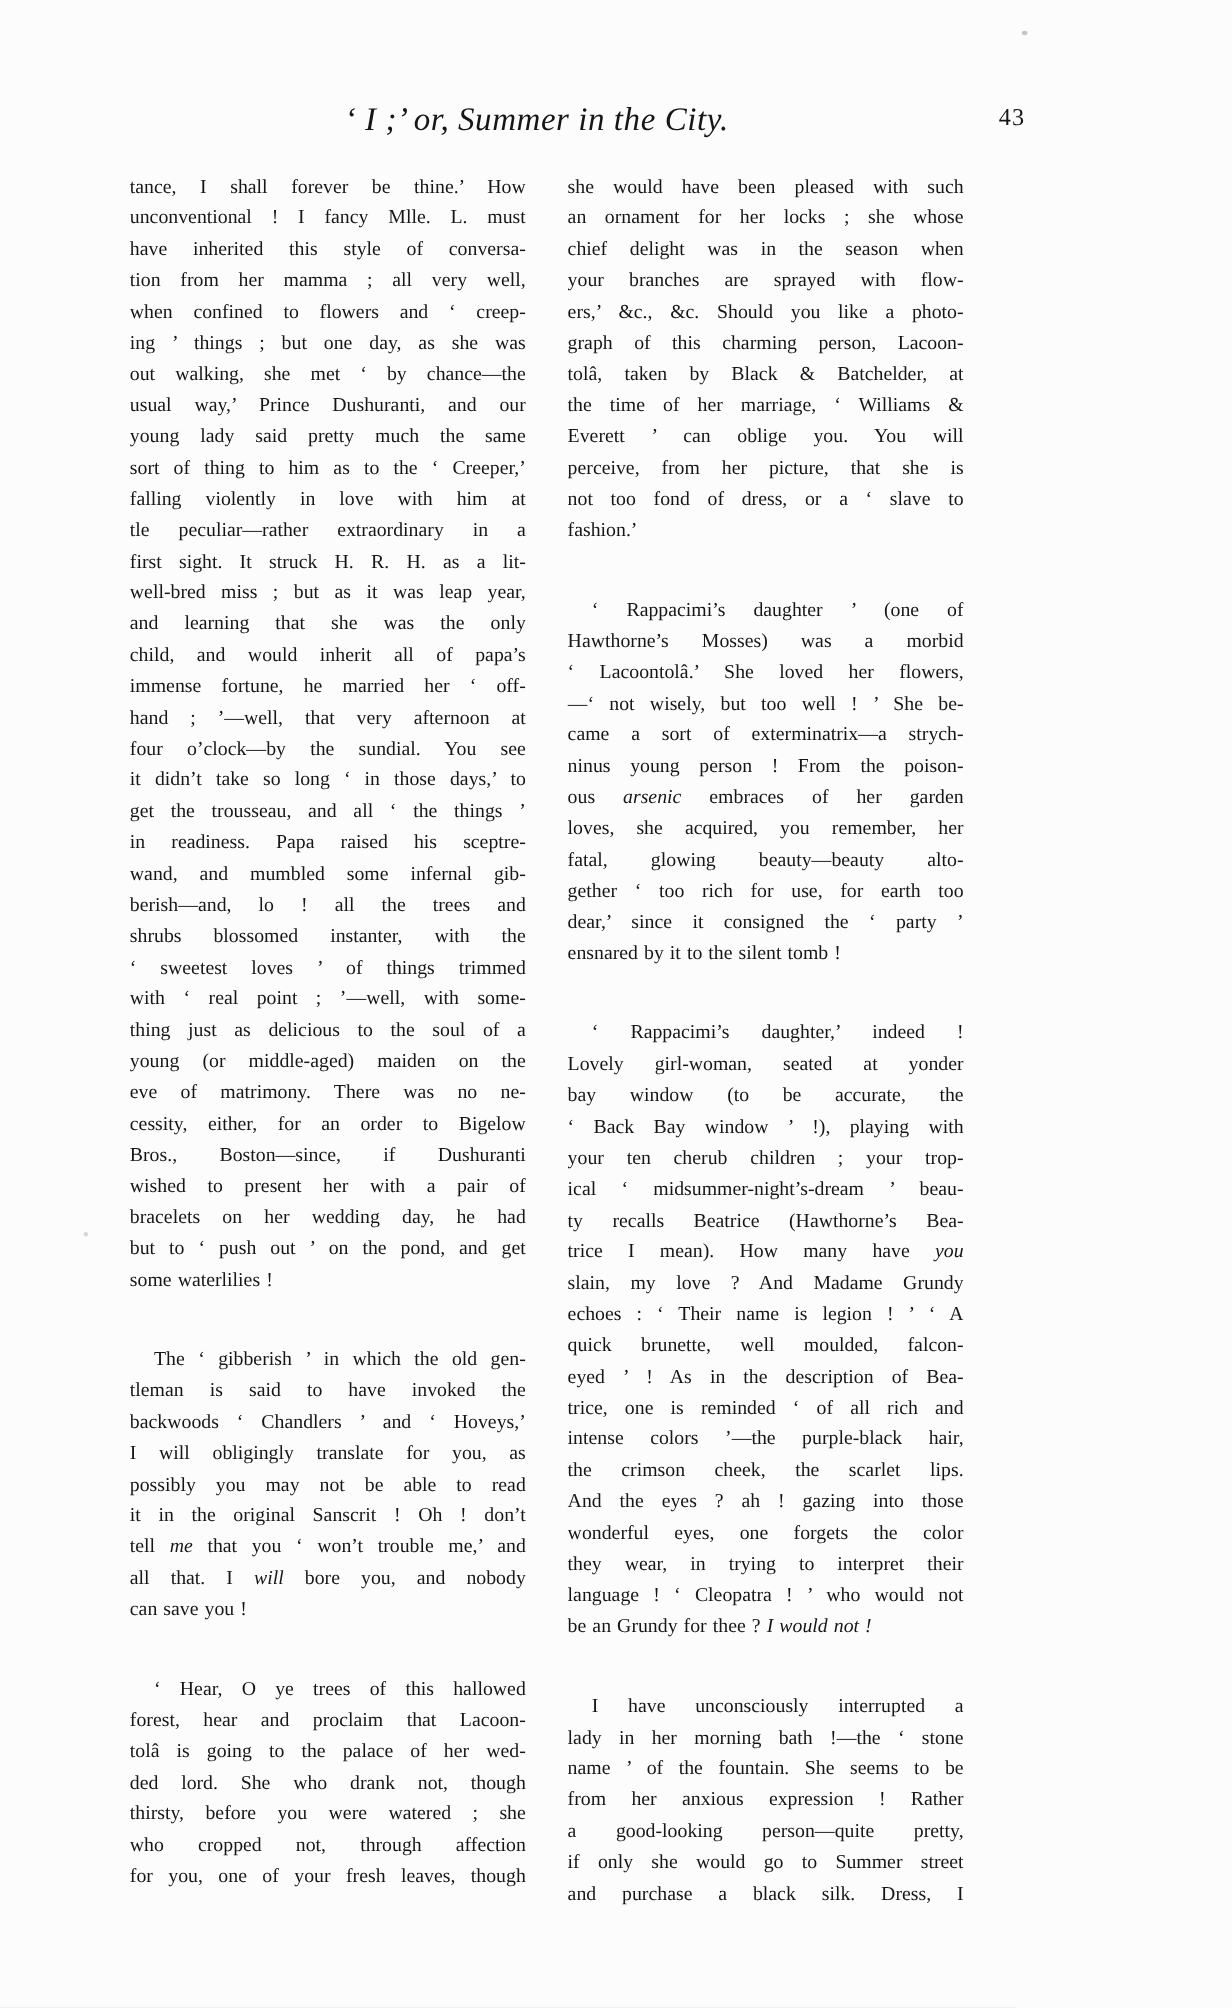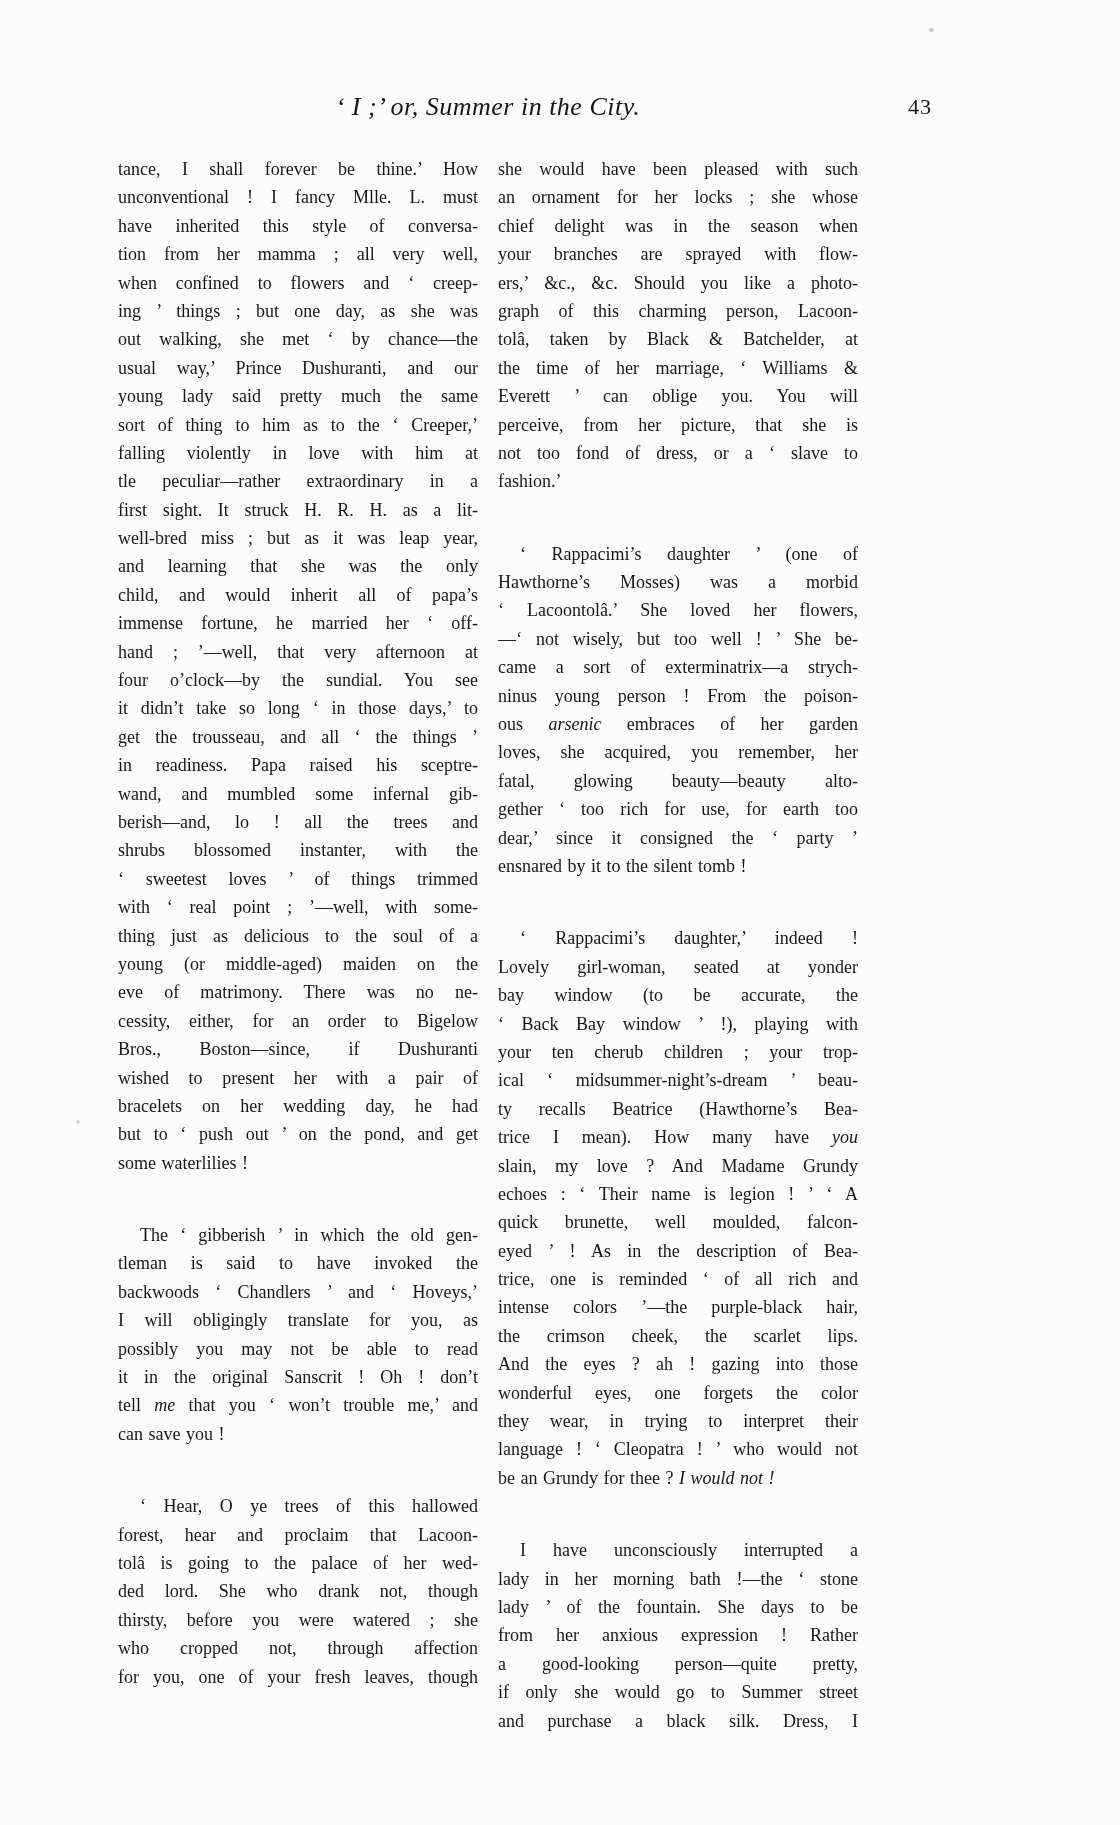--- a/index.html
+++ b/index.html
@@ -18,38 +18,38 @@
   }
   .page-header {
     position: absolute;
     left: 118px;
     top: 92px;
     width: 740px;
     text-align: center;
   }
   .running-title {
     font-style: italic;
-    font-size: 26px;
+    font-size: 30px;
     letter-spacing: 0.5px;
     white-space: nowrap;
     text-align: right;
   }
   .page-number {
     position: absolute;
     left: 908px;
     top: 94px;
     font-size: 22px;
     letter-spacing: 1px;
   }
   .columns {
     position: absolute;
     left: 118px;
     top: 155px;
     display: flex;
-    gap: 20px;
+    gap: 38px;
   }
   .col {
     width: 360px;
   }
   .line {
     font-size: 18px;
     line-height: 28.4px;
     height: 28.4px;
     overflow: hidden;
     text-align: justify;
@@ -125,20 +125,21 @@
         <div class="line"><span>bracelets on her wedding day, he had</span></div>
         <div class="line"><span>but to ‘ push out ’ on the pond, and get</span></div>
         <div class="line end"><span>some waterlilies !</span></div>
         <div class="line indent"><span>The ‘ gibberish ’ in which the old gen-</span></div>
         <div class="line"><span>tleman is said to have invoked the</span></div>
         <div class="line"><span>backwoods ‘ Chandlers ’ and ‘ Hoveys,’</span></div>
         <div class="line"><span>I will obligingly translate for you, as</span></div>
         <div class="line"><span>possibly you may not be able to read</span></div>
         <div class="line"><span>it in the original Sanscrit !  Oh ! don’t</span></div>
         <div class="line"><span>tell </span><span class="it">me</span><span> that you ‘ won’t trouble me,’ and</span></div>
+        <div class="line"><span>all that.  I </span><span class="it">will</span><span> bore you, and nobody</span></div>
         <div class="line end"><span>can save you !</span></div>
         <div class="line indent"><span>‘ Hear, O ye trees of this hallowed</span></div>
         <div class="line"><span>forest, hear and proclaim that Lacoon-</span></div>
         <div class="line"><span>tolâ is going to the palace of her wed-</span></div>
         <div class="line"><span>ded lord.  She who drank not, though</span></div>
         <div class="line"><span>thirsty, before you were watered ; she</span></div>
         <div class="line"><span>who cropped not, through affection</span></div>
         <div class="line"><span>for you, one of your fresh leaves, though</span></div>
       </div>
     <div class="col" id="col-right">
@@ -181,20 +182,20 @@
         <div class="line"><span>trice, one is reminded ‘ of all rich and</span></div>
         <div class="line"><span>intense colors ’—the purple-black hair,</span></div>
         <div class="line"><span>the crimson cheek, the scarlet lips.</span></div>
         <div class="line"><span>And the eyes ?  ah !  gazing into those</span></div>
         <div class="line"><span>wonderful eyes, one forgets the color</span></div>
         <div class="line"><span>they wear, in trying to interpret their</span></div>
         <div class="line"><span>language !  ‘ Cleopatra ! ’ who would not</span></div>
         <div class="line end"><span>be an Grundy for thee ?  </span><span class="it">I would not !</span></div>
         <div class="line indent"><span>I have unconsciously interrupted a</span></div>
         <div class="line"><span>lady in her morning bath !—the ‘ stone</span></div>
-        <div class="line"><span>lady ’ of the fountain.  She days to be</span></div>
+        <div class="line"><span>name ’ of the fountain.  She seems to be</span></div>
         <div class="line"><span>from her anxious expression !  Rather</span></div>
         <div class="line"><span>a good-looking person—quite pretty,</span></div>
         <div class="line"><span>if only she would go to Summer street</span></div>
         <div class="line"><span>and purchase a black silk.  Dress, I</span></div>
       </div>
   </div>
 </div>
 
 </body></html>

